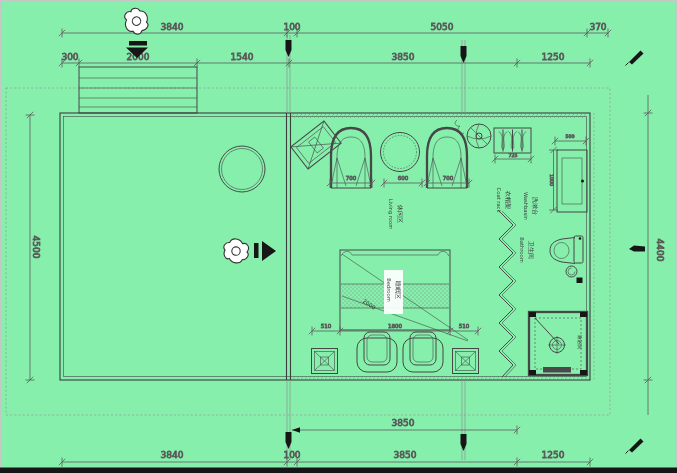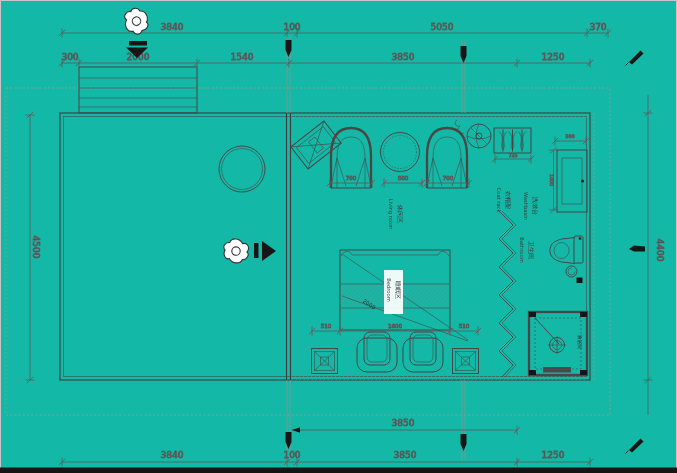--- a/index.html
+++ b/index.html
@@ -1,16 +1,16 @@
 <!DOCTYPE html>
 <html><head>
 <meta charset="utf-8">
 <style>
   html,body{margin:0;padding:0;background:#ffffff;}
-  .page{position:relative;width:677px;height:473px;background:#14b8a6;overflow:hidden;
+  .page{position:relative;width:677px;height:473px;background:#86efac;overflow:hidden;
         font-family:"DejaVu Sans",sans-serif;}
   svg{position:absolute;left:0;top:0;}
   .ln{stroke:#474747;fill:none;stroke-width:1;}
   .ln2{stroke:#474747;fill:none;stroke-width:0.6;}
   .wall{stroke:#3d3d3d;fill:none;stroke-width:1.1;}
   .thick{stroke:#474747;fill:none;stroke-width:2.3;}
   .dim{stroke:#5c5c5c;fill:none;stroke-width:0.8;}
   .axis{stroke:#8f8f8f;fill:none;stroke-width:0.7;}
   .dash{stroke:#9c9c9c;fill:none;stroke-width:0.8;stroke-dasharray:2,2.2;}
   .blk{fill:#161616;stroke:none;}

